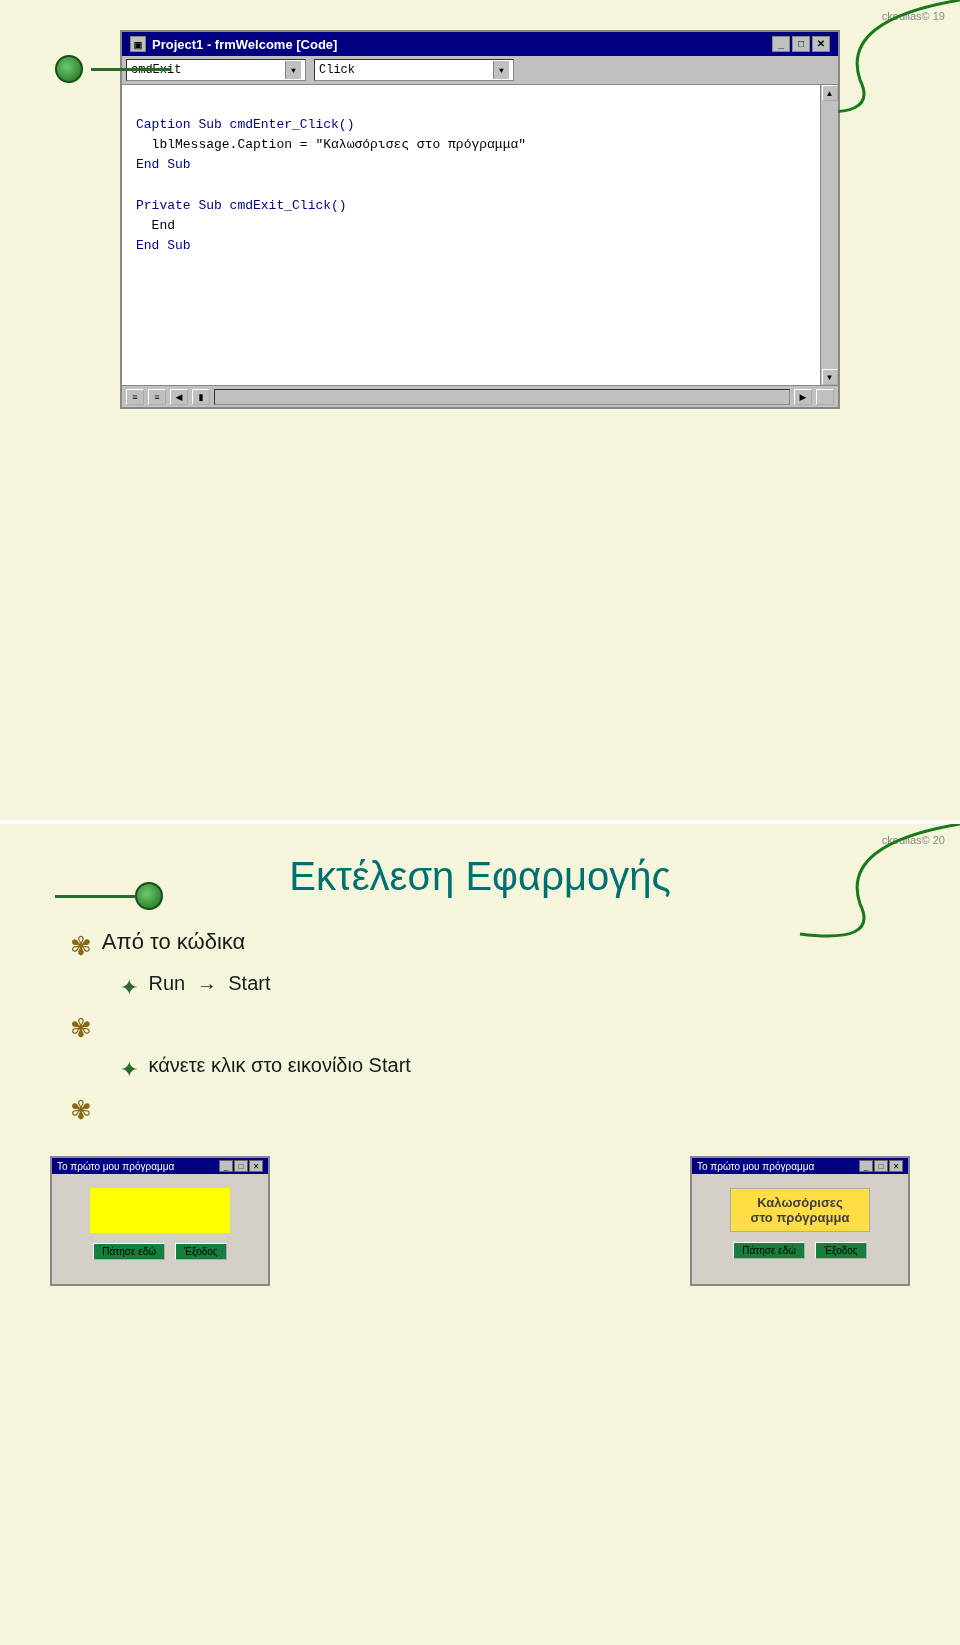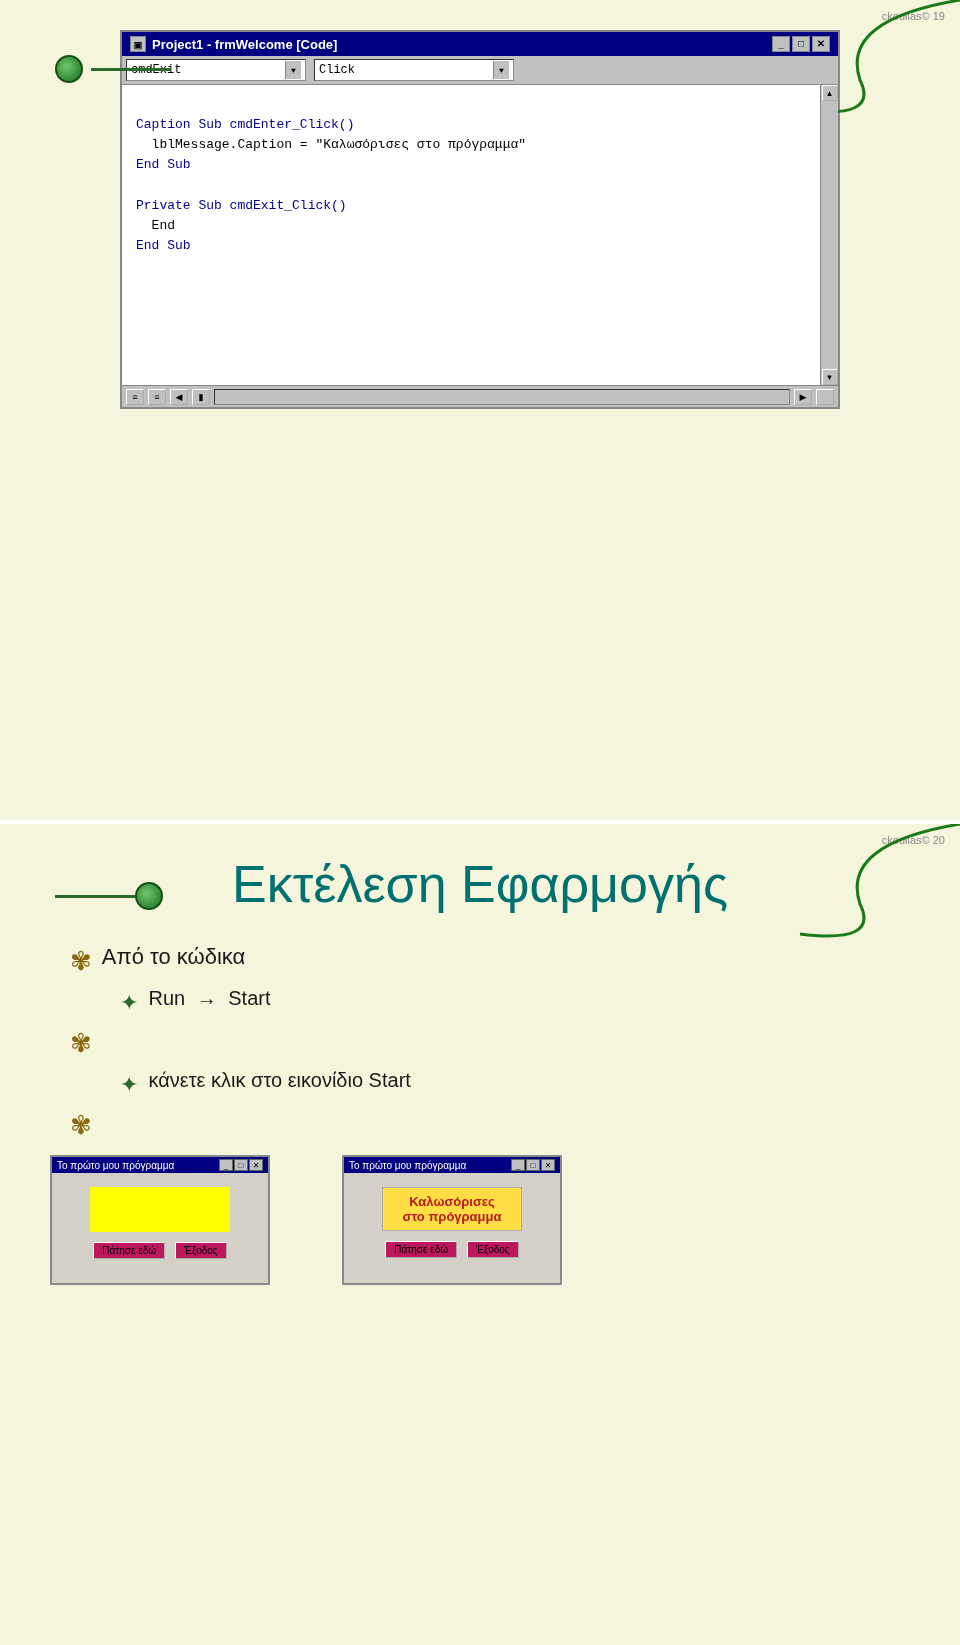--- a/index.html
+++ b/index.html
@@ -212,21 +212,21 @@
     .slide2 {
       width: 960px;
       min-height: 825px;
       background: #f5f5dc;
       position: relative;
       padding: 30px 50px 40px;
       overflow: hidden;
     }
 
     .slide2-title {
-      font-size: 52px;
+      font-size: 40px;
       color: #007070;
       text-align: center;
       margin-bottom: 30px;
       font-weight: normal;
     }
 
     .bullet-item {
       display: flex;
       align-items: flex-start;
       margin-bottom: 10px;
@@ -257,22 +257,22 @@
 
     .arrow-right {
       display: inline-block;
       margin: 0 6px;
     }
 
     
     .mini-windows-row {
       display: flex;
       gap: 72px;
-      margin-top: 14px;
-      justify-content: flex-start;
+      margin-top: 30px;
+      justify-content: space-between;
     }
 
     .mini-win {
       width: 220px;
       border: 2px solid #888;
       background: #c0c0c0;
     }
 
     .mini-win-titlebar {
       background: #000080;
@@ -297,34 +297,34 @@
     .mini-label-box {
       background: #ffff00;
       width: 140px;
       height: 45px;
     }
 
     .mini-label-text {
       background: #ffdd44;
       padding: 6px 10px;
       font-size: 13px;
-      color: #b91c1c;
+      color: #404040;
       font-weight: bold;
       text-align: center;
       width: 140px;
       border: 1px solid #aaa;
     }
 
     .mini-buttons {
       display: flex;
       gap: 10px;
     }
 
     .mini-btn {
-      background: #be185d;
+      background: #15803d;
       border: 1px outset #fff;
       font-size: 10px;
       padding: 2px 8px;
       cursor: pointer;
     }
 
     .mini-win-controls {
       display: flex;
       gap: 1px;
     }

